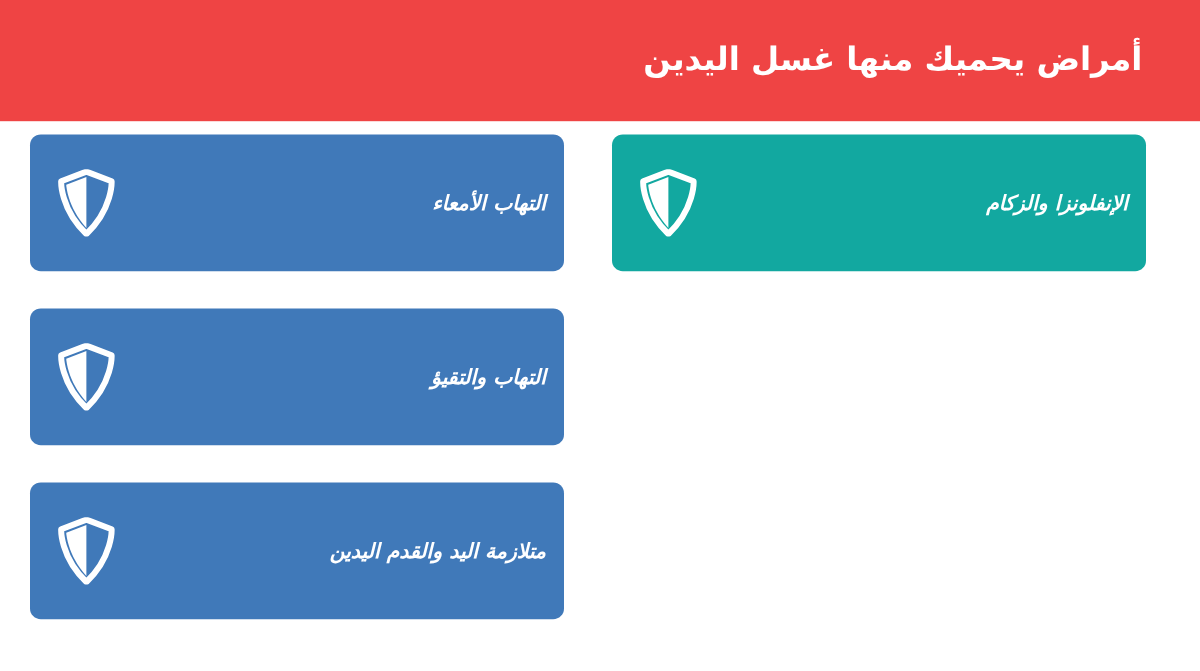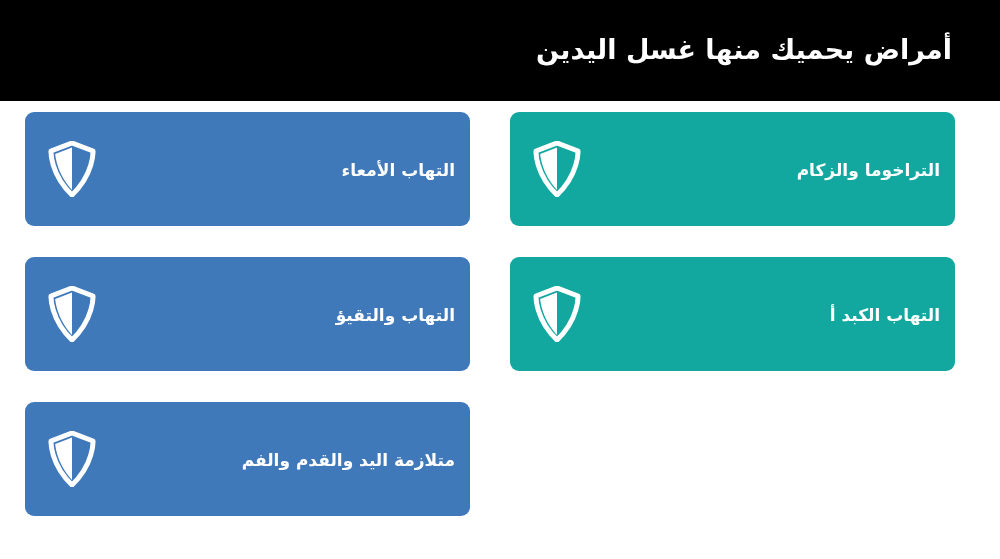--- a/index.html
+++ b/index.html
@@ -22,21 +22,21 @@
     background: #ffffff;
   }
 
   
   .header-band {
     position: absolute;
     left: 0;
     top: 0;
     width: 1000px;
     height: 101px;
-    background: #000000;
+    background: #ef4444;
     box-sizing: border-box;
     display: flex;
     align-items: center;
     justify-content: flex-start;
     padding-right: 48px;
   }
   .header-title {
     color: #ffffff;
     font-size: 27px;
     font-weight: bold;
@@ -86,20 +86,21 @@
   .card-label {
     color: #ffffff;
     font-size: 17px;
     font-weight: bold;
     line-height: 1.35;
     text-align: right;
     direction: rtl;
     flex: 0 1 auto;
     order: 1;
     padding-top: 2px;
+    font-style: italic;
   }
 
   .card-icon {
     order: 2;
     flex: 0 0 auto;
     width: 50px;
     height: 56px;
     display: block;
     line-height: 0;
   }
@@ -116,39 +117,30 @@
 
   <div class="header-band">
     <div class="header-title">أمراض يحميك منها غسل اليدين</div>
   </div>
 
   <div class="cards-area">
 
     <div class="column column-right">
 
       <div class="card card-teal">
-        <span class="card-label">التراخوما والزكام</span>
+        <span class="card-label">الإنفلونزا والزكام</span>
         <span class="card-icon">
           <svg viewBox="0 0 50 56" xmlns="http://www.w3.org/2000/svg">
             <path d="M25 2 L46 10 C46 10 47 33 25 54 C3 33 4 10 4 10 Z" fill="none" stroke="#ffffff" stroke-width="5" stroke-linejoin="round"></path>
             <path d="M25 6.5 L25 49 C9 31.5 8.2 13 8.2 13 Z" fill="#ffffff"></path>
           </svg>
         </span>
       </div>
 
 
-      <div class="card card-teal">
-        <span class="card-label">التهاب الكبد أ</span>
-        <span class="card-icon">
-          <svg viewBox="0 0 50 56" xmlns="http://www.w3.org/2000/svg">
-            <path d="M25 2 L46 10 C46 10 47 33 25 54 C3 33 4 10 4 10 Z" fill="none" stroke="#ffffff" stroke-width="5" stroke-linejoin="round"></path>
-            <path d="M25 6.5 L25 49 C9 31.5 8.2 13 8.2 13 Z" fill="#ffffff"></path>
-          </svg>
-        </span>
-      </div>
 
     </div>
 
     <div class="column column-left">
 
       <div class="card card-blue">
         <span class="card-label">التهاب الأمعاء</span>
         <span class="card-icon">
           <svg viewBox="0 0 50 56" xmlns="http://www.w3.org/2000/svg">
             <path d="M25 2 L46 10 C46 10 47 33 25 54 C3 33 4 10 4 10 Z" fill="none" stroke="#ffffff" stroke-width="5" stroke-linejoin="round"></path>
@@ -161,21 +153,21 @@
         <span class="card-label">التهاب والتقيؤ</span>
         <span class="card-icon">
           <svg viewBox="0 0 50 56" xmlns="http://www.w3.org/2000/svg">
             <path d="M25 2 L46 10 C46 10 47 33 25 54 C3 33 4 10 4 10 Z" fill="none" stroke="#ffffff" stroke-width="5" stroke-linejoin="round"></path>
             <path d="M25 6.5 L25 49 C9 31.5 8.2 13 8.2 13 Z" fill="#ffffff"></path>
           </svg>
         </span>
       </div>
 
       <div class="card card-blue">
-        <span class="card-label">متلازمة اليد والقدم والفم</span>
+        <span class="card-label">متلازمة اليد والقدم اليدين</span>
         <span class="card-icon">
           <svg viewBox="0 0 50 56" xmlns="http://www.w3.org/2000/svg">
             <path d="M25 2 L46 10 C46 10 47 33 25 54 C3 33 4 10 4 10 Z" fill="none" stroke="#ffffff" stroke-width="5" stroke-linejoin="round"></path>
             <path d="M25 6.5 L25 49 C9 31.5 8.2 13 8.2 13 Z" fill="#ffffff"></path>
           </svg>
         </span>
       </div>
 
     </div>
 

